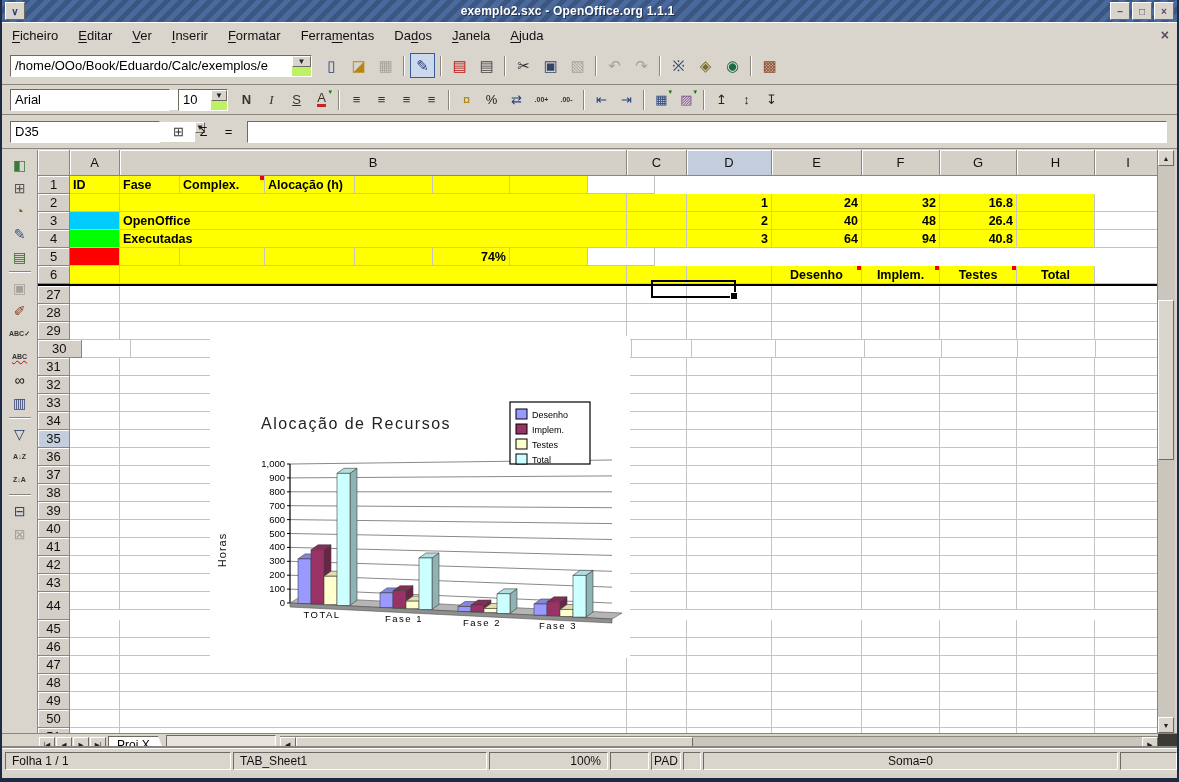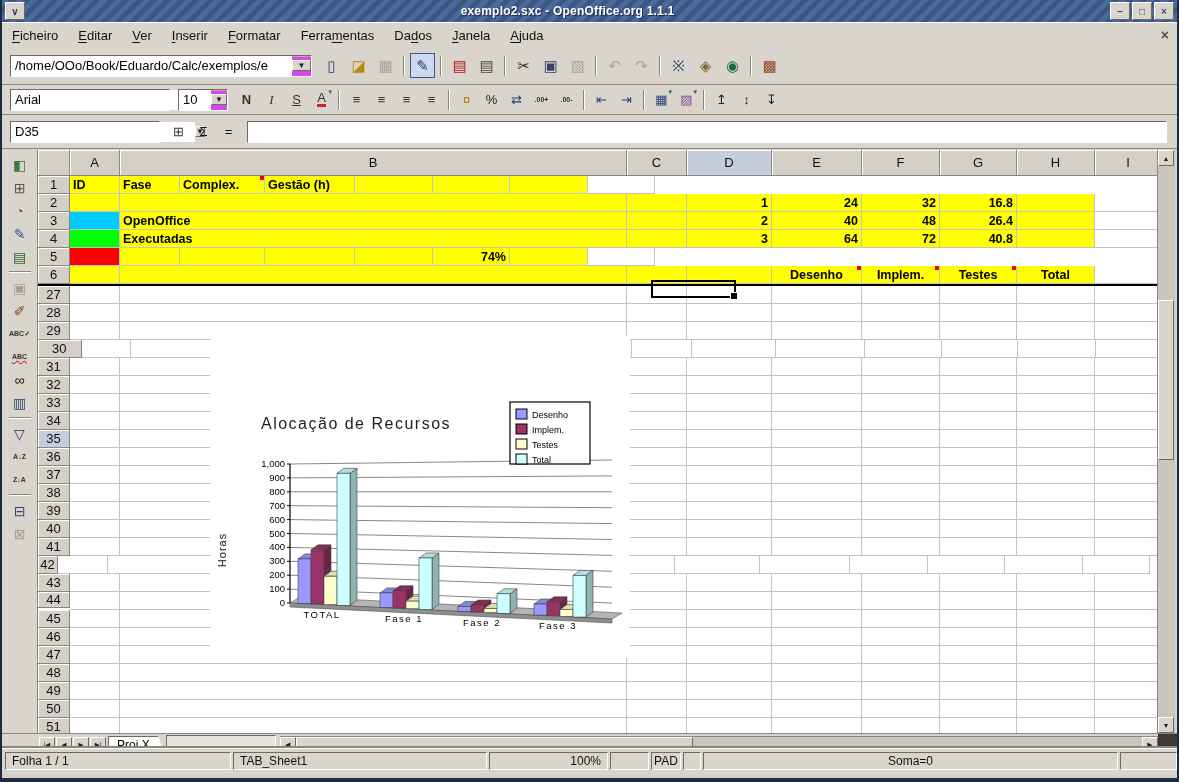--- a/index.html
+++ b/index.html
@@ -25,21 +25,21 @@
     border-top:1px solid #fff;border-bottom:1px solid #8a867e;display:flex;align-items:center;font-size:13px;}
   .mi{padding:2px 10px;color:#111;}
   .mi u{text-underline-offset:2px;}
   .mclose{margin-left:auto;margin-right:8px;font-size:14px;font-weight:bold;color:#5c4a56;}
   
   .bar{position:absolute;left:0;right:0;background:#d9d5cd;border-bottom:1px solid #8a867e;
        display:flex;align-items:center;}
   .fbar{top:47px;height:37px;}
   .obar{top:85px;height:29px;}
   .xbar{top:115px;height:33px;border-bottom:1px solid #8a867e;}
-  .combo{display:flex;align-items:center;background:#d946ef;border:1px solid;margin-left:8px;
+  .combo{display:flex;align-items:flex-start;background:#bef264;border:1px solid;margin-left:8px;
     border-color:#6e6a62 #fff #fff #6e6a62;box-shadow:inset 1px 1px 0 #b5b1a9;}
   .combo input{border:none;outline:none;background:#fff;font-family:"Liberation Sans",sans-serif;
     font-size:13px;padding:0 4px;height:20px;}
   .combo .dd{width:17px;background:#d9d5cd;border:1px solid;border-color:#fff #6e6a62 #6e6a62 #fff;
     display:flex;align-items:center;justify-content:center;font-size:8px;color:#222;}
   .icons{display:flex;align-items:center;margin-left:6px;}
   .icon{display:inline-flex;align-items:center;justify-content:center;width:23px;height:23px;
     margin:0 1px;font-size:15px;color:#333;border:1px solid transparent;position:relative;}
   .obar .icon{width:21px;height:21px;font-size:13px;}
   .icon .g{line-height:1;}
@@ -383,21 +383,21 @@
         <div class="ch" style="width: 78px; height: 26px;">F</div>
         <div class="ch" style="width: 77px; height: 26px;">G</div>
         <div class="ch" style="width: 78px; height: 26px;">H</div>
         <div class="ch" style="width: 67px; height: 26px;">I</div>
       </div>
       <div class="grow">
         <div class="rh" style="width: 32px; height: 18px;">1</div>
         <div class="cell y" style="width: 50px; height: 18px;">ID</div>
         <div class="cell y" style="width: 60px; height: 18px;">Fase</div>
         <div class="cell y" style="width: 85px; height: 18px;">Complex.<span class="note"></span></div>
-        <div class="cell y" style="width: 90px; height: 18px;">Gestão (h)</div>
+        <div class="cell y" style="width: 90px; height: 18px;">Alocação (h)</div>
         <div class="cell y" style="width: 78px; height: 18px;"></div>
         <div class="cell y" style="width: 77px; height: 18px;"></div>
         <div class="cell y" style="width: 78px; height: 18px;"></div>
         <div class="cell" style="width: 67px; height: 18px;"></div>
       </div>
       <div class="grow">
         <div class="rh" style="width: 32px; height: 18px;">2</div>
         <div class="cell y" style="width: 50px; height: 18px;"></div>
         <div class="cell y" style="width: 507px; height: 18px;"></div>
         <div class="cell y" style="width: 60px; height: 18px;"></div>
@@ -420,21 +420,21 @@
         <div class="cell y" style="width: 78px; height: 18px;"></div>
         <div class="cell" style="width: 67px; height: 18px;"></div>
       </div>
       <div class="grow">
         <div class="rh" style="width: 32px; height: 18px;">4</div>
         <div class="cell y" style="width: 50px; height: 18px; background: rgb(0, 255, 0);"></div>
         <div class="cell y" style="width: 507px; height: 18px;">Executadas</div>
         <div class="cell y" style="width: 60px; height: 18px;"></div>
         <div class="cell y ar" style="width: 85px; height: 18px;">3</div>
         <div class="cell y ar" style="width: 90px; height: 18px;">64</div>
-        <div class="cell y ar" style="width: 78px; height: 18px;">72</div>
+        <div class="cell y ar" style="width: 78px; height: 18px;">94</div>
         <div class="cell y ar" style="width: 77px; height: 18px;">40.8</div>
         <div class="cell y" style="width: 78px; height: 18px;"></div>
         <div class="cell" style="width: 67px; height: 18px;"></div>
       </div>
       <div class="grow">
         <div class="rh" style="width: 32px; height: 18px;">5</div>
         <div class="cell y" style="width: 50px; height: 18px; background: rgb(255, 0, 0);"></div>
         <div class="cell y" style="width: 60px; height: 18px;"></div>
         <div class="cell y" style="width: 85px; height: 18px;"></div>
         <div class="cell y" style="width: 90px; height: 18px;"></div>
@@ -630,21 +630,21 @@
         <div class="cell" style="width: 507px; height: 18px;"></div>
         <div class="cell" style="width: 60px; height: 18px;"></div>
         <div class="cell" style="width: 85px; height: 18px;"></div>
         <div class="cell" style="width: 90px; height: 18px;"></div>
         <div class="cell" style="width: 78px; height: 18px;"></div>
         <div class="cell" style="width: 77px; height: 18px;"></div>
         <div class="cell" style="width: 78px; height: 18px;"></div>
         <div class="cell" style="width: 67px; height: 18px;"></div>
       </div>
       <div class="grow">
-        <div class="rh" style="width: 20px; height: 18px;">42</div>
+        <div class="rh" style="width: 32px; height: 18px;">42</div>
         <div class="cell" style="width: 50px; height: 18px;"></div>
         <div class="cell" style="width: 507px; height: 18px;"></div>
         <div class="cell" style="width: 60px; height: 18px;"></div>
         <div class="cell" style="width: 85px; height: 18px;"></div>
         <div class="cell" style="width: 90px; height: 18px;"></div>
         <div class="cell" style="width: 78px; height: 18px;"></div>
         <div class="cell" style="width: 77px; height: 18px;"></div>
         <div class="cell" style="width: 78px; height: 18px;"></div>
         <div class="cell" style="width: 67px; height: 18px;"></div>
       </div>
@@ -654,21 +654,21 @@
         <div class="cell" style="width: 507px; height: 18px;"></div>
         <div class="cell" style="width: 60px; height: 18px;"></div>
         <div class="cell" style="width: 85px; height: 18px;"></div>
         <div class="cell" style="width: 90px; height: 18px;"></div>
         <div class="cell" style="width: 78px; height: 18px;"></div>
         <div class="cell" style="width: 77px; height: 18px;"></div>
         <div class="cell" style="width: 78px; height: 18px;"></div>
         <div class="cell" style="width: 67px; height: 18px;"></div>
       </div>
       <div class="grow">
-        <div class="rh" style="width: 32px; height: 16px;">44</div>
+        <div class="rh" style="width: 32px; height: 28px;">44</div>
         <div class="cell" style="width: 50px; height: 18px;"></div>
         <div class="cell" style="width: 507px; height: 18px;"></div>
         <div class="cell" style="width: 60px; height: 18px;"></div>
         <div class="cell" style="width: 85px; height: 18px;"></div>
         <div class="cell" style="width: 90px; height: 18px;"></div>
         <div class="cell" style="width: 78px; height: 18px;"></div>
         <div class="cell" style="width: 77px; height: 18px;"></div>
         <div class="cell" style="width: 78px; height: 18px;"></div>
         <div class="cell" style="width: 67px; height: 18px;"></div>
       </div>

